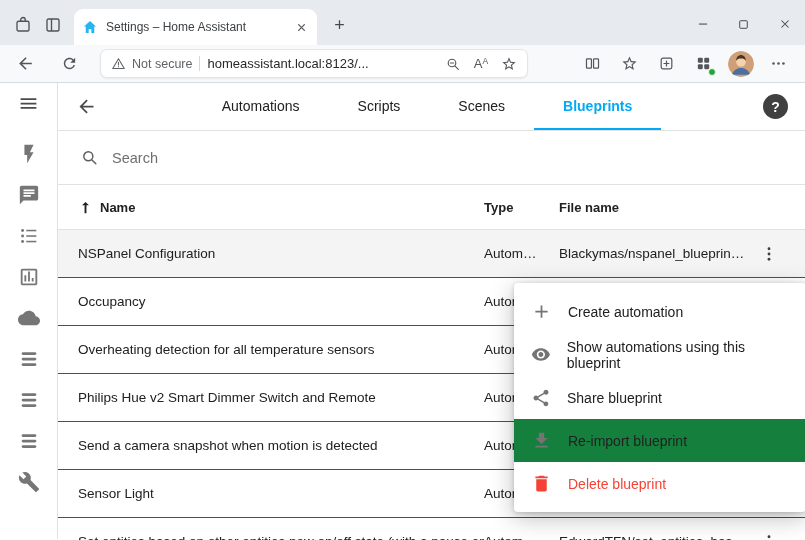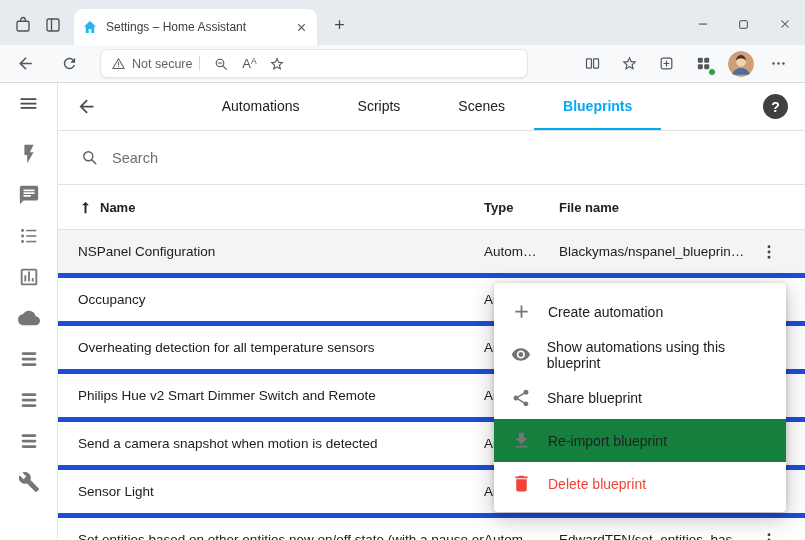--- a/index.html
+++ b/index.html
@@ -53,27 +53,27 @@
   .search-row{height:54px;border-bottom:1px solid #e1e1e1;display:flex;align-items:center;padding-left:22px;gap:13px;flex-shrink:0;color:#5c5c5c;}
   .search-input{border:none;outline:none;flex:1;font-size:14.5px;font-family:inherit;color:#212121;background:transparent;height:100%;}
   .search-input::placeholder{color:#6f6f6f;opacity:1;}
 
   .thead{height:45px;border-bottom:1px solid #e1e1e1;display:flex;align-items:center;padding:0 16px 0 20px;font-size:13px;font-weight:bold;color:#212121;flex-shrink:0;}
   .c-name{flex:1;min-width:0;display:flex;align-items:center;gap:7px;}
   .c-type{width:75px;flex-shrink:0;}
   .c-file{width:190px;flex-shrink:0;}
   .c-menu{width:40px;flex-shrink:0;display:flex;justify-content:center;}
   .sort-ic{color:#212121;}
-  .trow{height:48px;border-bottom:5px solid #1d4ed8;display:flex;align-items:center;padding:0 16px 0 20px;font-size:13.5px;background:#fff;flex-shrink:0;}
+  .trow{height:48px;border-bottom:1px solid #1d4ed8;display:flex;align-items:center;padding:0 16px 0 20px;font-size:13.5px;background:#fff;flex-shrink:0;}
   .trow.selected{background:#f4f4f4;}
   .cell{white-space:nowrap;overflow:hidden;}
   .row-menu-btn{color:#3f3f3f;}
 
   
-  .ctx-menu{position:absolute;left:494px;top:283px;width:292px;background:#fff;border-radius:4px;padding:7px 0;box-shadow:0 6px 24px rgba(0,0,0,.26),0 1px 5px rgba(0,0,0,.18);z-index:20;}
+  .ctx-menu{position:absolute;left:514px;top:283px;width:292px;background:#fff;border-radius:4px;padding:7px 0;box-shadow:0 6px 24px rgba(0,0,0,.26),0 1px 5px rgba(0,0,0,.18);z-index:20;}
   .ctx-item{height:43px;display:flex;align-items:center;gap:16px;padding:0 17px;font-size:14px;color:#212121;}
   .ctx-item .ctx-ic{color:#747474;}
   .ctx-item.hovered{background:#15803d;}
   .ctx-item.danger{color:var(--danger);}
   .ctx-item.danger .ctx-ic{color:var(--danger);}
 </style>
 </head>
 <body>
 
 <div class="stage">
@@ -142,20 +142,21 @@
     </button>
 
     <div class="addr">
       <svg width="15" height="15" viewBox="0 0 24 24" fill="none" stroke="#5f6368" stroke-width="1.7" stroke-linejoin="round">
           <path d="M12 4.3L2.8 20h18.4L12 4.3z"></path>
           <path d="M12 10.2v4" stroke-linecap="round"></path>
           <circle cx="12" cy="17" r="0.9" fill="#5f6368" stroke="none"></circle>
         </svg>
       <span class="addr-sec">Not secure</span>
       <span class="addr-div"></span>
+      <span class="addr-url">homeassistant.local:8123/...</span>
       <button class="addr-btn">
         <svg width="16" height="16" viewBox="0 0 24 24" fill="none" stroke="currentColor" stroke-width="1.7">
             <circle cx="10.5" cy="10.5" r="5.7"></circle>
             <path d="M14.8 14.8L20 20M8 10.5h5" stroke-linecap="round"></path>
           </svg>
       </button>
       <button class="addr-btn">
         <span class="aa">
             <span class="aa-big">A</span>
             <span class="aa-small">A</span>

